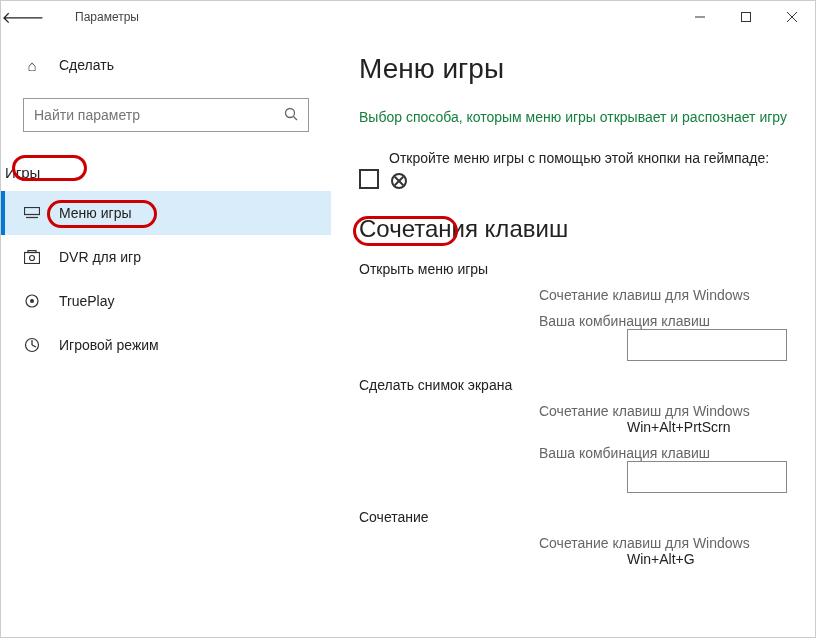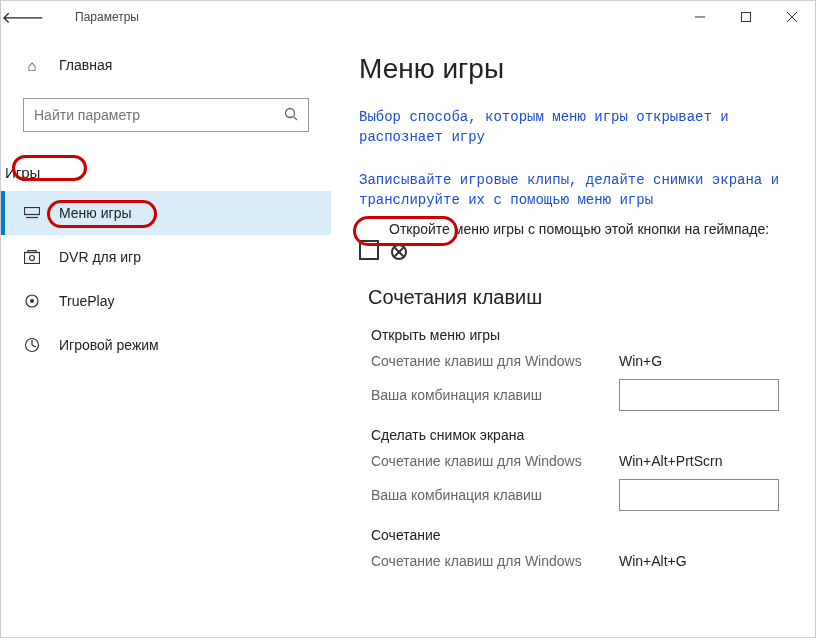--- a/index.html
+++ b/index.html
@@ -125,24 +125,23 @@
     padding: 20px 28px 0 28px;
     overflow-y: auto;
   }
   .main h1 {
     font-size: 28px;
     font-weight: 300;
     margin-bottom: 22px;
   }
   .desc {
     font-size: 14px;
-    color: #1d4ed8;
+    color: #15803d;
     margin-bottom: 22px;
     line-height: 1.45;
-    font-family: Liberation Mono, monospace;
   }
   .toggle-row {
     display: flex;
     align-items: center;
     gap: 12px;
     margin-bottom: 20px;
   }
   .toggle {
     width: 44px;
     height: 20px;
@@ -186,31 +185,31 @@
     border: 2px solid #333; border-radius: 50%;
     position: relative; margin-left: 2px;
   }
   .xbox-icon::before, .xbox-icon::after {
     content: ""; position: absolute; background: #333;
     width: 2px; height: 12px; left: 5px; top: 0;
   }
   .xbox-icon::before { transform: rotate(45deg); }
   .xbox-icon::after  { transform: rotate(-45deg); }
   .section-h {
-    font-size: 20px;
+    font-size: 24px;
     font-weight: 400;
     margin-bottom: 18px;
-    margin-left: 9px;
-  }
-  .shortcut-group { margin-bottom: 16px; margin-left: 12px; }
+  }
+  .shortcut-group { margin-bottom: 16px; }
   .sg-title { margin-bottom: 10px; }
   .sg-row {
     display: flex;
-    align-items: center;
+    align-items: flex-end;
     margin-bottom: 10px;
+    flex-direction: column;
   }
   .sg-row .lab {
     width: 248px;
     color: #666;
   }
   .sg-row .val {
     min-width: 160px;
   }
   .sg-row input.short-input {
     width: 160px;
@@ -253,21 +252,21 @@
             <line x1="10" y1="0" x2="0" y2="10" stroke="#333" stroke-width="1"></line>
           </svg>
       </div>
     </div>
   </div>
 
   <div class="content">
     <div class="sidebar">
       <div class="home-row">
         <span class="icon">⌂</span>
-        <span>Главная</span>
+        <span>Сделать</span>
       </div>
       <div class="search-box">
         <input placeholder="Найти параметр" style="">
         <span class="sicon">
           <svg width="14" height="14" viewBox="0 0 14 14">
               <circle cx="6" cy="6" r="4.5" fill="none" stroke="#666" stroke-width="1.3"></circle>
               <line x1="9.5" y1="9.5" x2="13" y2="13" stroke="#666" stroke-width="1.3"></line>
             </svg>
         </span>
       </div>
@@ -309,36 +308,34 @@
               <line x1="8" y1="8" x2="12" y2="10" stroke="#333" stroke-width="1.3"></line>
             </svg>
         </span>
         <span>Игровой режим</span>
       </div>
     </div>
 
     <div class="main">
       <h1>Меню игры</h1>
       <div class="desc">Выбор способа, которым меню игры открывает и распознает игру</div>
-      <div class="desc" style="margin-bottom:10px;">Записывайте игровые клипы, делайте снимки экрана и транслируйте их с помощью меню игры</div>
       <div class="checkbox-row">
         <div class="checkbox"></div>
         <div class="cb-label">
           <span>Откройте меню игры с помощью этой кнопки на геймпаде:</span>
           <span class="xbox-icon"></span>
         </div>
       </div>
 
       <div class="section-h">Сочетания клавиш</div>
 
       <div class="shortcut-group">
         <div class="sg-title">Открыть меню игры</div>
         <div class="sg-row">
           <div class="lab">Сочетание клавиш для Windows</div>
-          <div class="val">Win+G</div>
         </div>
         <div class="sg-row">
           <div class="lab">Ваша комбинация клавиш</div>
           <input class="short-input" style="">
         </div>
       </div>
 
       <div class="shortcut-group">
         <div class="sg-title">Сделать снимок экрана</div>
         <div class="sg-row">

